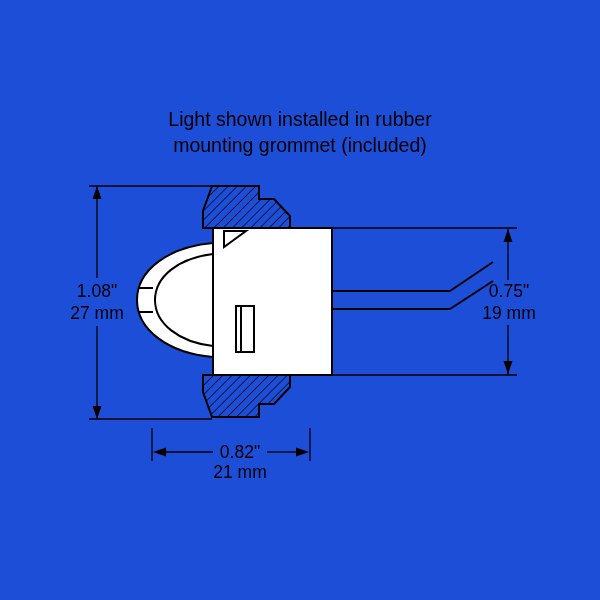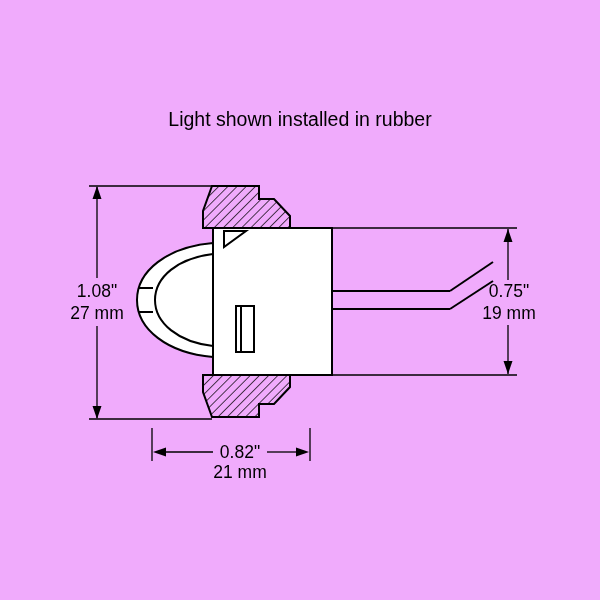--- a/index.html
+++ b/index.html
@@ -4,21 +4,21 @@
 <style>
   html, body {
     margin: 0;
     padding: 0;
     background: #ffffff;
   }
   .page {
     position: relative;
     width: 600px;
     height: 600px;
-    background: #f0abfc;
+    background: #1d4ed8;
     overflow: hidden;
     font-family: "Liberation Sans", sans-serif;
   }
   .title {
     position: absolute;
     top: 106px;
     left: 0;
     width: 100%;
     text-align: center;
     font-size: 19.5px;
@@ -36,20 +36,21 @@
     fill: #000000;
   }
 </style>
 </head>
 <body>
 
 <div class="page">
 
   <div class="title">
     <div>Light shown installed in rubber</div>
+    <div>mounting grommet (included)</div>
   </div>
 
   <svg class="drawing" width="600" height="600" viewBox="0 0 600 600">
 
     <defs>
       <pattern id="hatch" width="6.5" height="6.5" patternUnits="userSpaceOnUse" patternTransform="rotate(45)">
         <line x1="0" y1="0" x2="0" y2="6.5" stroke="#000000" stroke-width="1.4"></line>
       </pattern>
     </defs>
 

